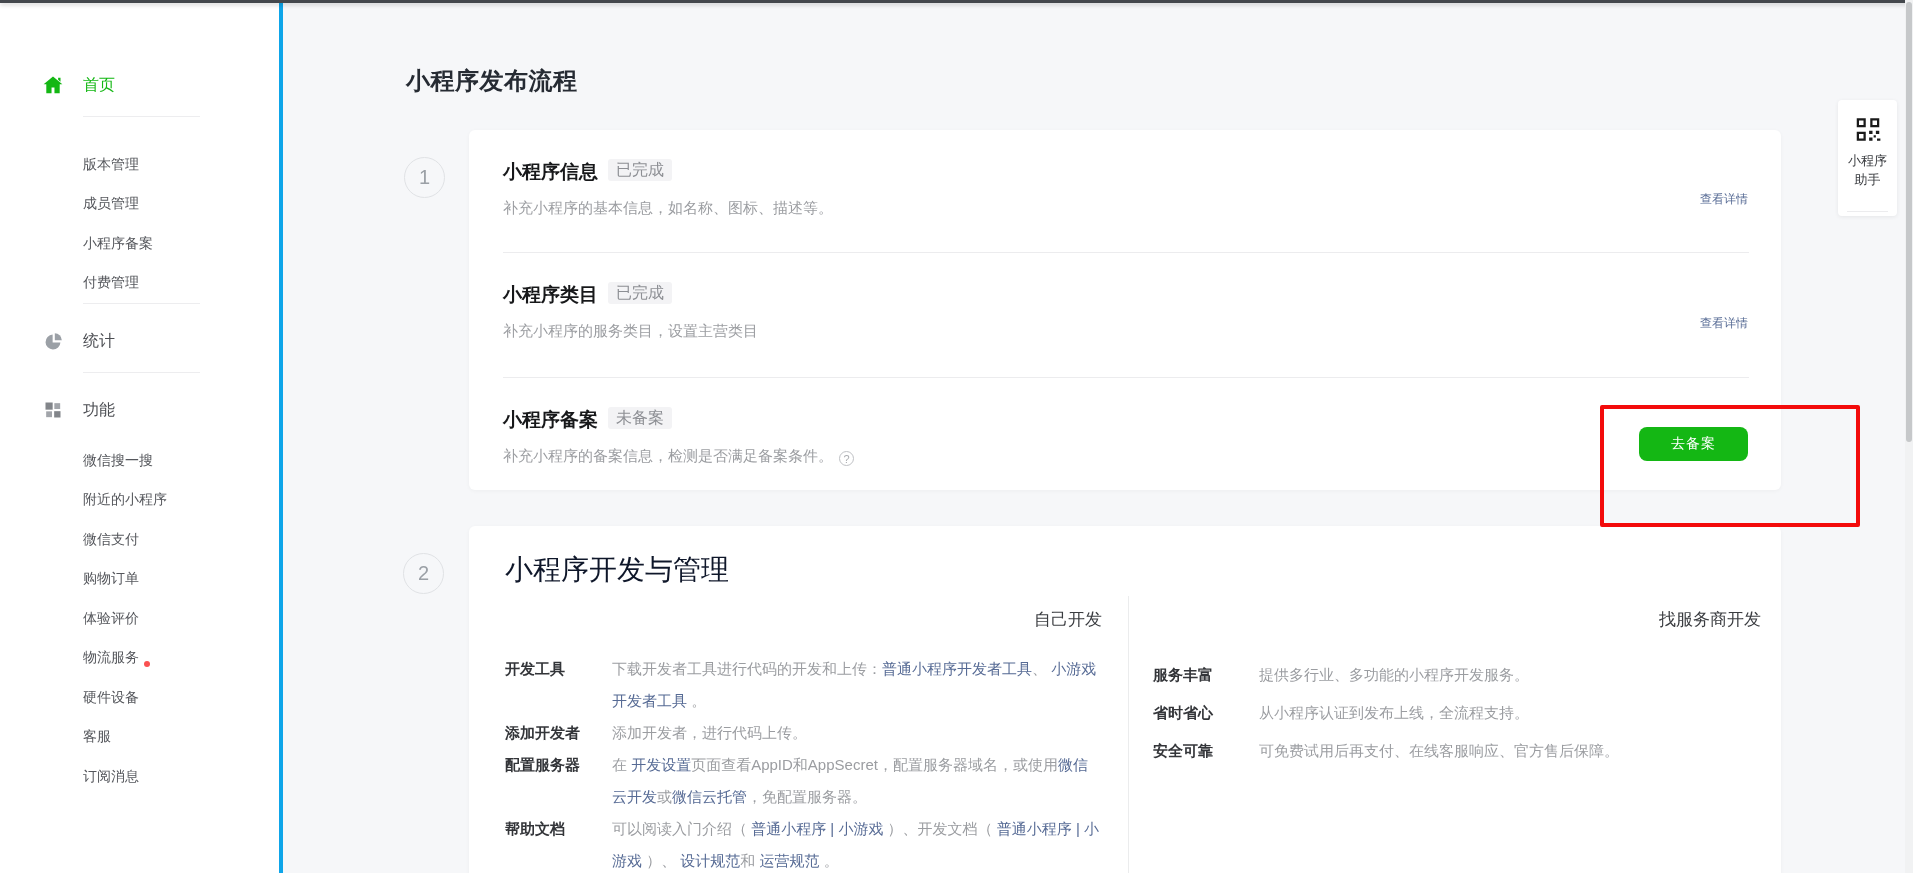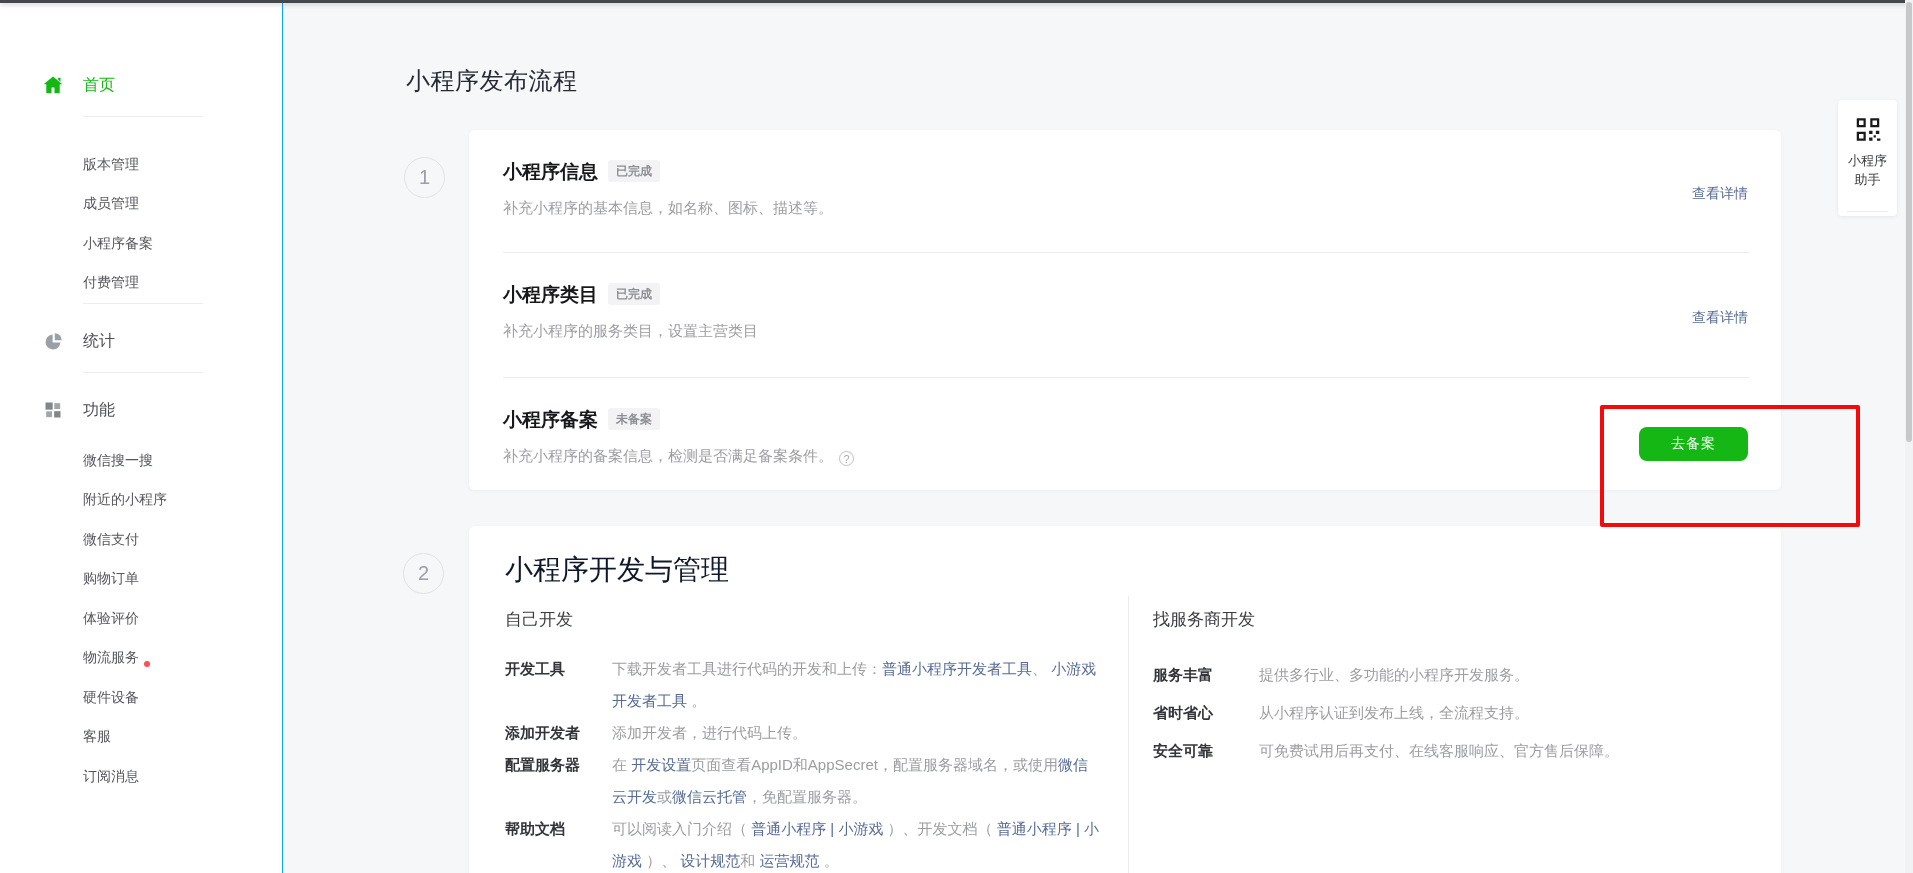--- a/index.html
+++ b/index.html
@@ -11,34 +11,34 @@
   }
   :root{
     --green:#14b714; --link:#576b95; --red:#f30b0b;
   }
   
   #topbar{position:absolute;left:0;top:0;width:100%;height:3px;background:#44484d;
     box-shadow:0 2px 4px rgba(0,0,0,.18);z-index:50}
 
   
   #sidebar{position:absolute;left:0;top:3px;bottom:0;width:283px;background:#fff;
-    border-right:1px solid #0ea5e9;box-sizing:border-box;padding-top:62px;z-index:10}
+    border-right:4px solid #0ea5e9;box-sizing:border-box;padding-top:62px;z-index:10}
   .side-main{height:40px;display:flex;align-items:center;padding-left:42px;
     font-size:16px;color:#4b4d52;cursor:pointer}
   .side-main .side-icon{width:22px;height:22px;margin-right:19px;display:inline-flex;
     align-items:center;justify-content:center;flex-shrink:0}
   .side-main.active{color:var(--green)}
   .side-sub{height:39.5px;display:flex;align-items:flex-end;padding-left:83px;
     font-size:14px;color:#55575c;cursor:pointer}
   .side-divider{height:1px;background:#ededef;margin:11px 79px 17px 83px}
   .red-dot{width:6px;height:6px;border-radius:50%;background:#fa5151;
     margin:-10px 0 0 5px;display:inline-block}
 
   
-  #page-title{position:absolute;left:406px;top:49px;font-size:24px;font-weight:400;
+  #page-title{position:absolute;left:406px;top:49px;font-size:24px;font-weight:700;
     color:#262b33;letter-spacing:.5px;z-index:5}
   .step-circle{position:absolute;width:41px;height:41px;border-radius:50%;
     border:1px solid #e0e2e5;box-sizing:border-box;display:flex;align-items:center;
     justify-content:center;font-size:20px;color:#9ba0a6;z-index:5}
   #circle1{left:404px;top:157px}
   #circle2{left:403px;top:553px}
 
   .card{position:absolute;left:469px;width:1312px;background:#fff;border-radius:6px;
     box-shadow:0 1px 4px rgba(0,0,0,.04);z-index:5}
   #card1{top:130px;height:360px}
@@ -46,39 +46,39 @@
 
   
   .c1-row{position:relative;box-sizing:border-box;padding:29px 33px 0 34px}
   .c1-row:nth-child(1){height:123px}
   .c1-row:nth-child(2){height:125px}
   .c1-row:nth-child(3){height:112px}
   .c1-row.has-line::after{content:"";position:absolute;left:34px;right:32px;bottom:0;
     height:1px;background:#ececee}
   .row-title{font-size:19px;font-weight:700;color:#17181a;line-height:26px}
   .badge{display:inline-block;margin-left:10px;padding:0 8px;height:22px;line-height:22px;
-    font-size:12px;font-weight:700;color:#8d8f94;background:#f3f3f5;border-radius:3px;
+    font-size:16px;font-weight:400;color:#8d8f94;background:#f3f3f5;border-radius:3px;
     vertical-align:3px}
   .row-desc{margin-top:12px;font-size:15px;color:#9b9da1;line-height:21px}
-  .detail-link{position:absolute;right:33px;top:2px;height:100%;display:flex;
-    align-items:center;font-size:14px;color:var(--link);cursor:pointer}
+  .detail-link{position:absolute;right:33px;top:8px;height:100%;display:flex;
+    align-items:center;font-size:12px;color:var(--link);cursor:pointer}
   .go-button{position:absolute;right:33px;top:49px;width:109px;height:34px;
     background:var(--green);color:#fff;font-size:14px;border:none;border-radius:8px;
     display:flex;align-items:center;justify-content:center;cursor:pointer;letter-spacing:1px}
   .help-circle{display:inline-block;width:15px;height:15px;border:1px solid #bfc1c5;
     border-radius:50%;font-size:11px;line-height:14px;text-align:center;color:#aaacb0;
     margin-left:6px;vertical-align:-2px;box-sizing:border-box;cursor:pointer}
 
   
   .c2-heading{padding:30px 0 0 36px;font-size:28px;font-weight:400;color:#0f172a;
     line-height:28px}
   .c2-cols{display:flex;margin-top:12px;align-items:stretch;min-height:330px}
   .c2-left{width:659px;box-sizing:border-box;padding:0 26px 0 36px}
   .c2-right{flex:1;border-left:1px solid #ebeced;box-sizing:border-box;padding:0 20px 0 24px}
-  .col-heading{margin-top:12px;text-align:left;font-size:17px;color:#3a3c40;line-height:24px}
+  .col-heading{margin-top:12px;text-align:right;font-size:17px;color:#3a3c40;line-height:24px}
   .dev-rows{margin-top:21px}
   .dev-row{display:flex;font-size:15px;line-height:32px}
   .dev-label{width:107px;color:#333539;font-weight:600;flex-shrink:0}
   .dev-desc{width:490px;color:#9b9da1}
   .lnk{color:var(--link);cursor:pointer}
   .sp-rows{margin-top:24px}
   .sp-row{display:flex;font-size:15px;line-height:38px}
   .sp-label{width:106px;color:#333539;font-weight:600;flex-shrink:0}
   .sp-desc{color:#9b9da1}
 

